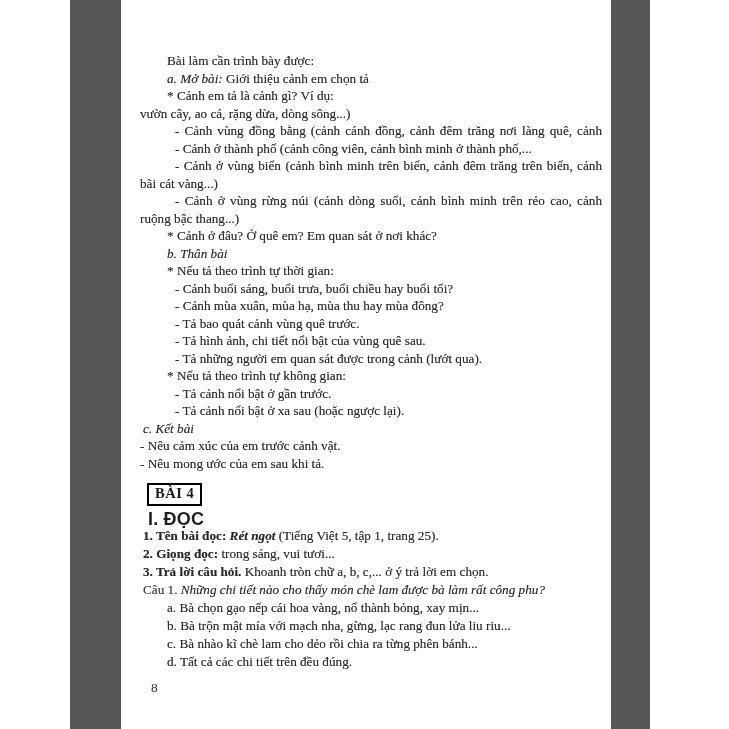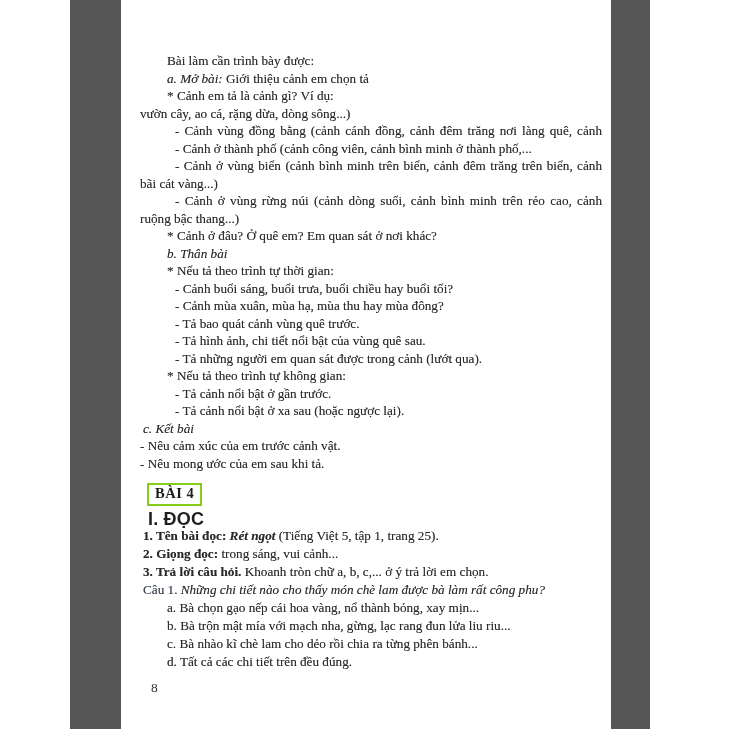--- a/index.html
+++ b/index.html
@@ -55,21 +55,21 @@
   }
   .sg.i  { font-style: italic; }
   .sg.b  { font-weight: bold; }
   .sg.bi { font-weight: bold; font-style: italic; }
   .sg.cau { color: var(--cau, #3a4150); }
 
   .lesson-badge {
     position: absolute;
     left: 147px;
     top: 483px;
-    border: 2px solid #84cc16;
+    border: 2px solid #000000;
     padding: 0px 6px 2px 6px;
     font-weight: bold;
     font-size: 14.5px;
     letter-spacing: 0.5px;
     color: #1c1c1c;
     background: transparent;
   }
   .section-heading {
     position: absolute;
     left: 148px;
@@ -121,21 +121,21 @@
       <div class="tl m0"><span class="sg">- Nêu cảm xúc của em trước cảnh vật.</span></div>
       <div class="tl m0"><span class="sg">- Nêu mong ước của em sau khi tả.</span></div>
     </div>
 
   <div class="lesson-badge">BÀI 4</div>
 
   <div class="section-heading">I. ĐỌC</div>
 
   <div class="lesson-block" id="lesson-block">
       <div class="tl mC"><span class="sg b">1. Tên bài đọc: </span><span class="sg bi">Rét ngọt</span><span class="sg"> (Tiếng Việt 5, tập 1, trang 25).</span></div>
-      <div class="tl mC"><span class="sg b">2. Giọng đọc: </span><span class="sg">trong sáng, vui cảnh...</span></div>
+      <div class="tl mC"><span class="sg b">2. Giọng đọc: </span><span class="sg">trong sáng, vui tươi...</span></div>
       <div class="tl mC"><span class="sg b">3. Trả lời câu hỏi. </span><span class="sg">Khoanh tròn chữ a, b, c,... ở ý trả lời em chọn.</span></div>
       <div class="tl mC"><span class="sg cau">Câu 1. </span><span class="sg i">Những chi tiết nào cho thấy món chè lam được bà làm rất công phu?</span></div>
       <div class="tl m1"><span class="sg">a. Bà chọn gạo nếp cái hoa vàng, nổ thành bỏng, xay mịn...</span></div>
       <div class="tl m1"><span class="sg">b. Bà trộn mật mía với mạch nha, gừng, lạc rang đun lửa liu riu...</span></div>
       <div class="tl m1"><span class="sg">c. Bà nhào kĩ chè lam cho dẻo rồi chia ra từng phên bánh...</span></div>
       <div class="tl m1"><span class="sg">d. Tất cả các chi tiết trên đều đúng.</span></div>
     </div>
 
   <div class="page-number">8</div>
 </div>

